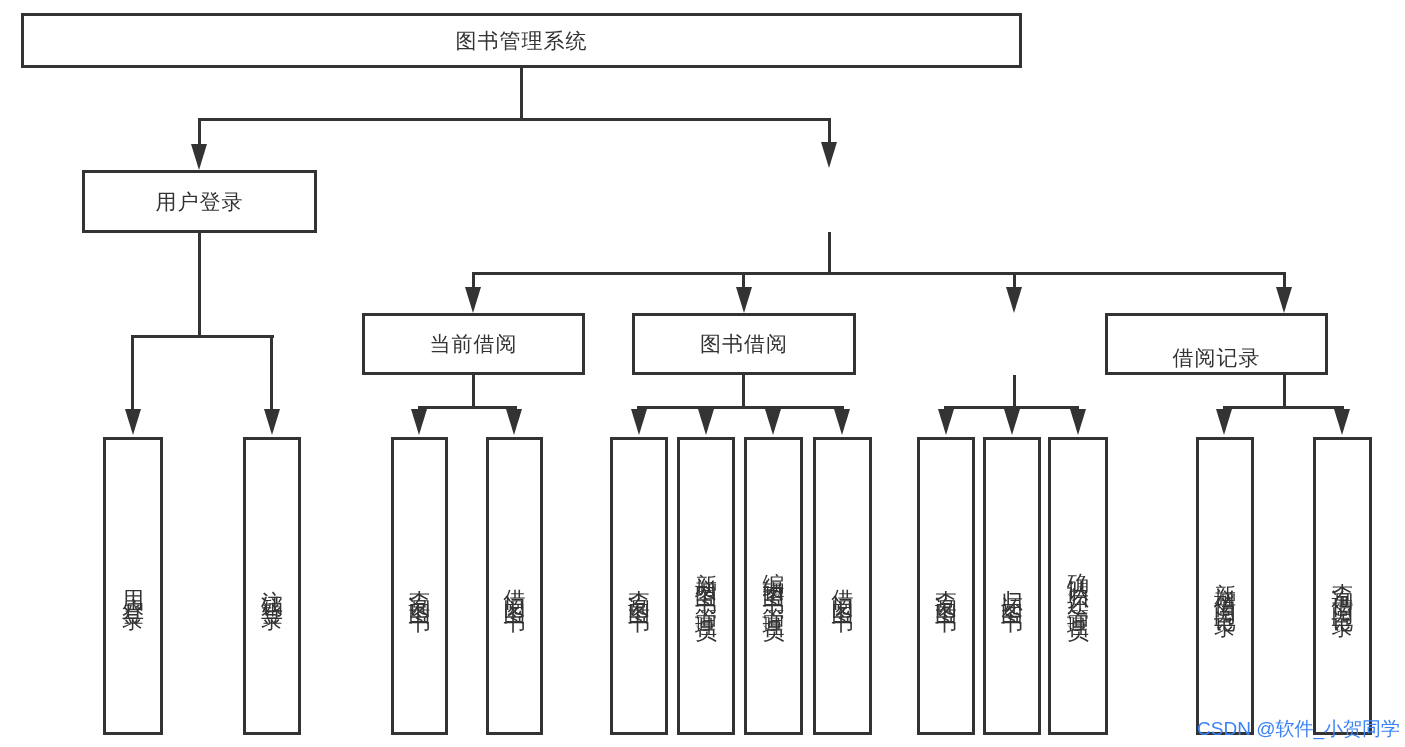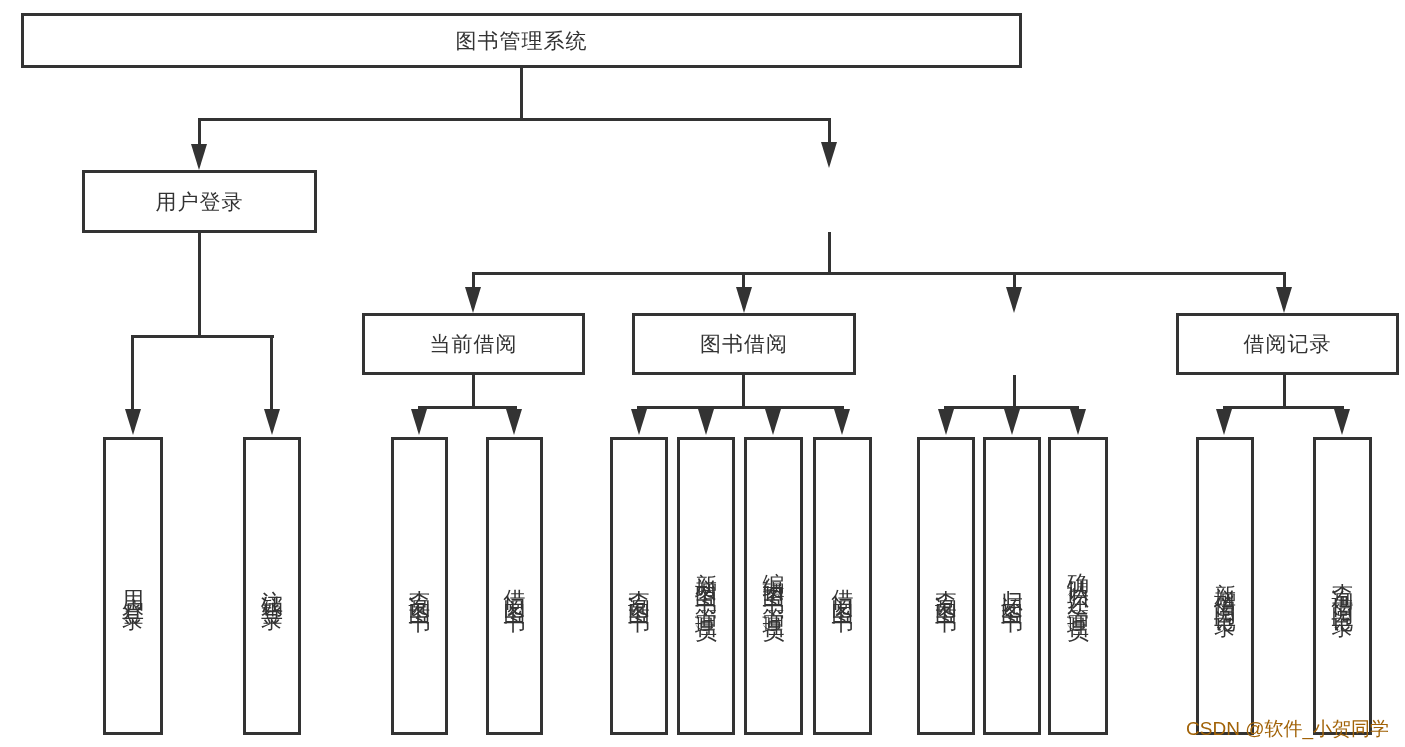--- a/index.html
+++ b/index.html
@@ -47,24 +47,24 @@
   .arrow{
     position:absolute;
     width:0;height:0;
     border-left:8px solid transparent;
     border-right:8px solid transparent;
     border-top:26px solid #333333;
   }
   
   .watermark{
     position:absolute;
-    right:16px;
+    right:5px;
     top:716px;
     font-size:19px;
-    color:#a16207;
+    color:#3b82f6;
     white-space:nowrap;
   }
 </style>
 </head>
 <body>
 
 <div class="stage">
 
   <div class="box" style="left:21px;top:13px;width:1001px;height:55px;">
     <span>图书管理系统</span>
@@ -98,21 +98,21 @@
   <div class="arrow" style="left:1006px;top:287px;"></div>
   <div class="vline" style="left:1283px;top:272px;width:3px;height:17px;"></div>
   <div class="arrow" style="left:1276px;top:287px;"></div>
 
   <div class="box" style="left:362px;top:313px;width:223px;height:62px;">
     <span>当前借阅</span>
   </div>
   <div class="box" style="left:632px;top:313px;width:224px;height:62px;">
     <span>图书借阅</span>
   </div>
-  <div class="box" style="left:1176px;top:313px;width:223px;height:62px;">
+  <div class="box" style="left:1105px;top:313px;width:223px;height:62px;align-items:flex-end;">
     <span>借阅记录</span>
   </div>
 
   <div class="vline" style="left:472px;top:375px;width:3px;height:34px;"></div>
   <div class="hline" style="left:418px;top:406px;width:99px;height:3px;"></div>
   <div class="vline" style="left:418px;top:406px;width:3px;height:8px;"></div>
   <div class="arrow" style="left:411px;top:409px;"></div>
   <div class="vline" style="left:513px;top:406px;width:3px;height:8px;"></div>
   <div class="arrow" style="left:506px;top:409px;"></div>
 

